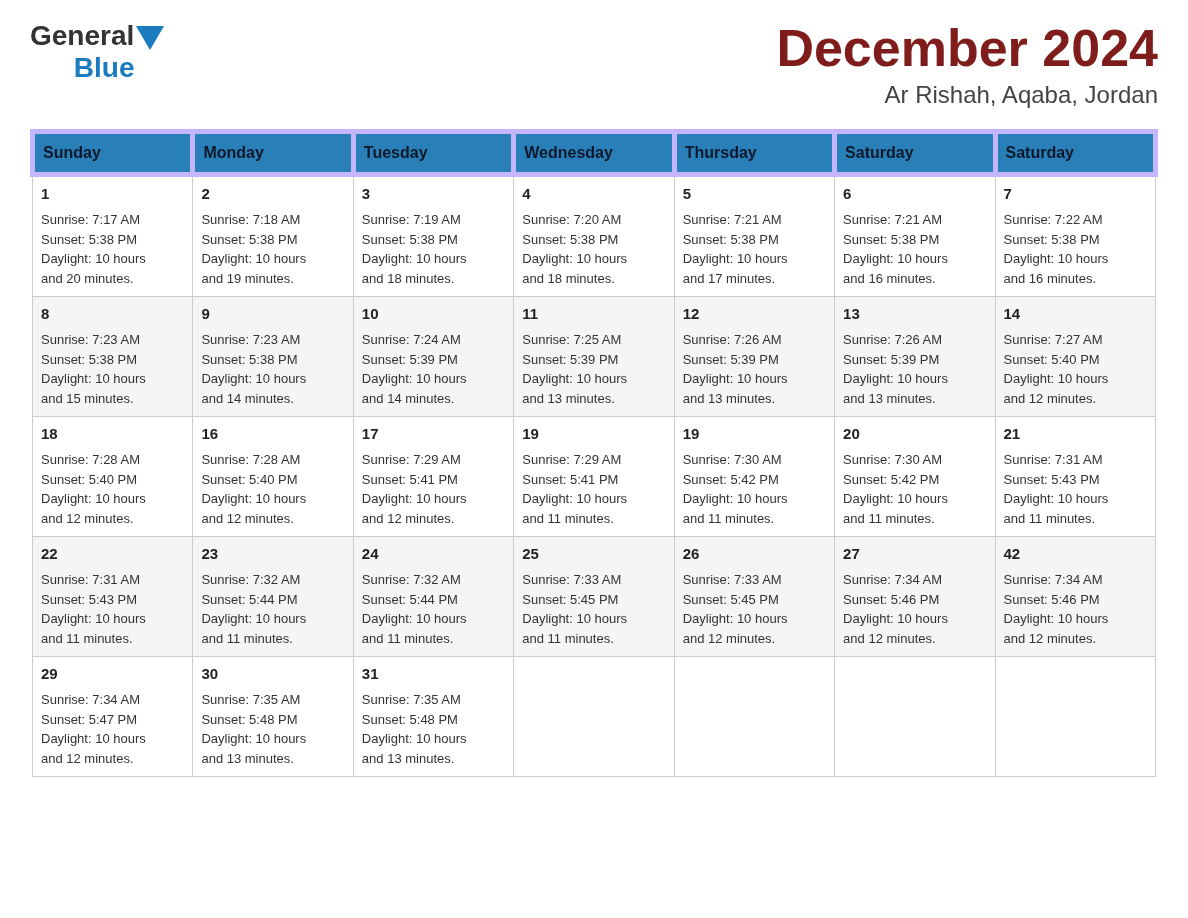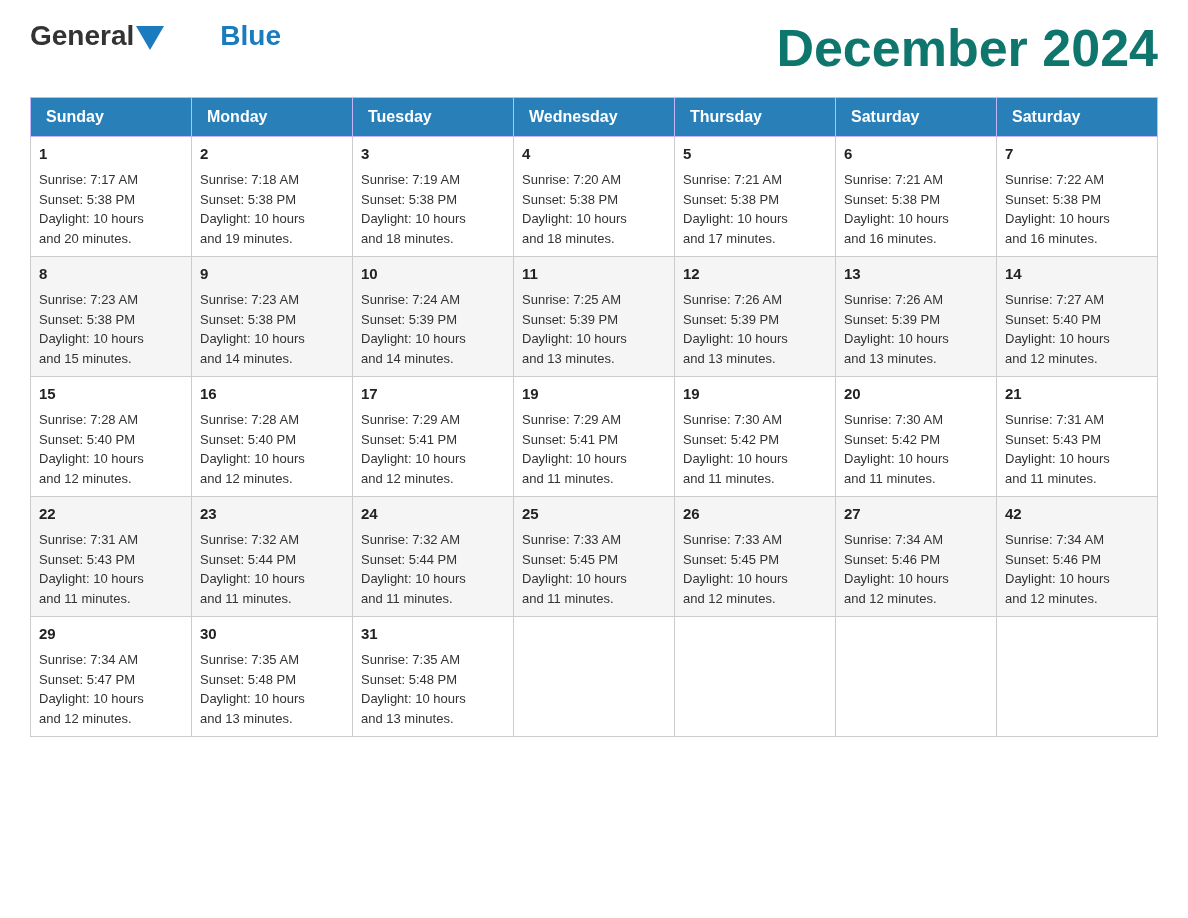--- a/index.html
+++ b/index.html
@@ -25,40 +25,40 @@
       font-size: 28px;
       font-weight: bold;
       color: #1a7bbf;
     }
     .title-section {
       text-align: right;
     }
     .month-title {
       font-size: 52px;
       font-weight: bold;
-      color: #0f766e;
+      color: #7f1d1d;
       line-height: 1.1;
     }
     .location-title {
       font-size: 24px;
       color: #444;
       margin-top: 4px;
     }
     .calendar {
       width: 100%;
       border-collapse: collapse;
     }
     .calendar thead tr th {
       background-color: #2980b9;
-      color: #ffffff;
+      color: #0f172a;
       font-size: 16px;
       font-weight: bold;
-      padding: 10px 15px;
+      padding: 10px 8px;
       text-align: left;
-      border: 1px solid #c4b5fd;
+      border: 5px solid #c4b5fd;
     }
     .calendar tbody tr td {
       vertical-align: top;
       padding: 8px;
       border: 1px solid #ccc;
       width: 14.28%;
       font-size: 13px;
       color: #333;
       background: #fff;
     }
@@ -75,23 +75,22 @@
       font-size: 13px;
       line-height: 1.5;
       color: #333;
       margin-top: 8px;
     }
     .empty-cell {
       background: #fff !important;
     }
     .logo-wrapper {
       display: flex;
-      flex-direction: row;
-      align-items: flex-end;
-      gap: 42px;
+      flex-direction: column;
+      align-items: center;
     }
     .logo-line1 {
       display: flex;
       align-items: center;
     }
   </style>
 </head>
 <body>
 
 <div class="header">
@@ -101,20 +100,21 @@
       <svg width="28" height="24" viewBox="0 0 28 24" style="margin-left:2px; margin-top:4px;">
         <polygon points="0,0 28,0 14,24" fill="#1a7bbf"></polygon>
       </svg>
     </div>
     <div>
       <span class="logo-text-blue" style="margin-left:14px;">Blue</span>
     </div>
   </div>
   <div class="title-section">
     <div class="month-title">December 2024</div>
+    <div class="location-title">Ar Rishah, Aqaba, Jordan</div>
   </div>
 </div>
 
 <table class="calendar">
   <thead>
     <tr>
     <th>Sunday</th>
         <th>Monday</th>
         <th>Tuesday</th>
         <th>Wednesday</th>
@@ -249,21 +249,21 @@
         <div class="day-info">
           Sunrise: 7:27 AM<br>
           Sunset: 5:40 PM<br>
           Daylight: 10 hours<br>
           and 12 minutes.
         </div>
       </td>
       </tr>
       <tr>
         <td>
-        <div class="day-number">15</div>
+        <div class="day-number">18</div>
         <div class="day-info">
           Sunrise: 7:28 AM<br>
           Sunset: 5:40 PM<br>
           Daylight: 10 hours<br>
           and 12 minutes.
         </div>
       </td>
         <td>
         <div class="day-number">16</div>
         <div class="day-info">

